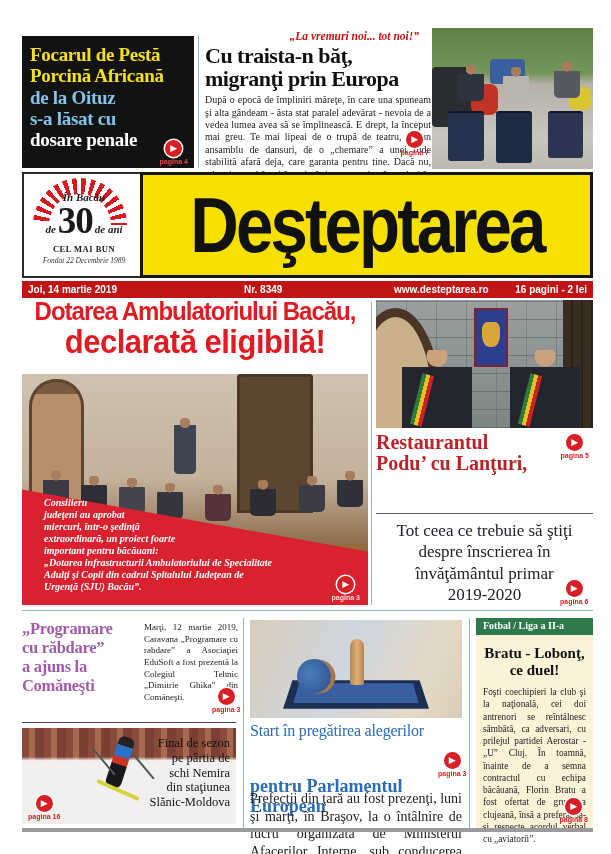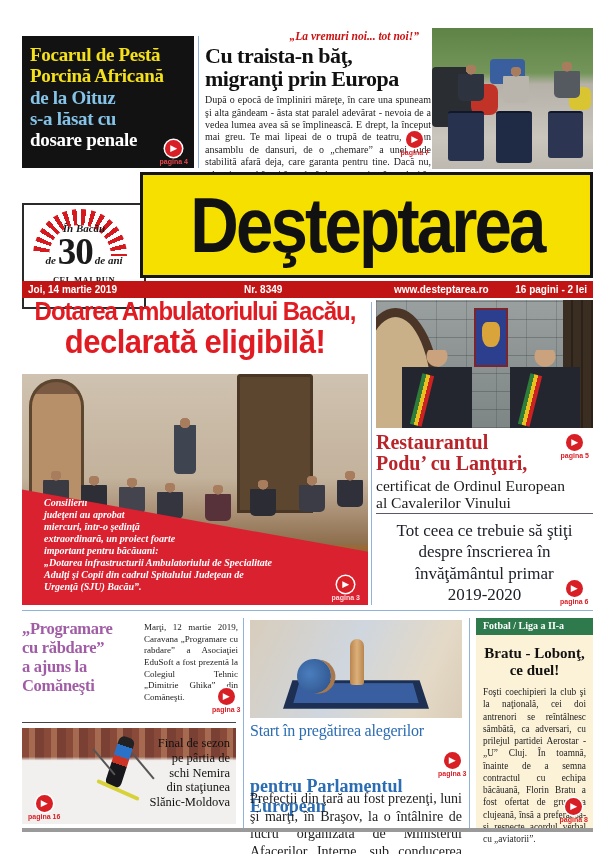--- a/index.html
+++ b/index.html
@@ -30,21 +30,21 @@
 
   .photo { overflow:hidden; }
 
   
   .ph-luggage { left:432px; top:28px; width:161px; height:141px;
     background:linear-gradient(#5e8347 0%, #74955a 32%, #b6b1a8 40%, #cac5bd 78%, #bdb8b0 100%); }
   .car { border-radius:4px; }
   .case { border-radius:3px; border-top:2px solid #11182c; }
 
   
-  .logo-box { left:22px; top:172px; width:124px; height:106px; background:#fff; border:2px solid #2a2a2a; box-sizing:border-box;margin-top:31px; }
+  .logo-box { left:22px; top:172px; width:124px; height:106px; background:#fff; border:2px solid #2a2a2a; box-sizing:border-box; }
   .sunburst { position:absolute; left:9px; top:4px; width:94px; height:47px; border-radius:94px 94px 0 0;
     background:repeating-conic-gradient(from 252deg at 50% 100%, #d6191f 0deg 6deg, #ffffff 6deg 12.2deg); }
   .sunburst-inner { position:absolute; left:25px; top:20px; width:62px; height:31px; border-radius:62px 62px 0 0; background:#fff; }
   .logo-tagline { left:0; top:17px; width:100%; text-align:center; font-style:italic; font-weight:bold; font-size:11px; }
   .logo-30row { left:0; top:28px; width:100%; display:flex; justify-content:center; align-items:baseline; gap:2px; }
   .logo-de { font-style:italic; font-size:11px; font-weight:bold; }
   .logo-30 { font-size:37px; font-weight:bold; line-height:1; letter-spacing:-1px; }
   .logo-claim { left:0; top:70px; width:100%; text-align:center; font-weight:bold; font-size:8.5px; letter-spacing:0.5px; }
   .logo-founded { left:0; top:82px; width:100%; text-align:center; font-style:italic; font-size:7.5px; color:#333; }
 
@@ -257,22 +257,20 @@
       <div class="sash"></div>
     </div>
     <div class="man" style="right:6%;">
       <div class="sash"></div>
     </div>
   </div>
 
   <div class="abs resto">
     <div class="resto-title">Restaurantul
 Podu’ cu Lanţuri,</div>
-    <div class="resto-sub">certificat de Ordinul European
-al Cavalerilor Vinului</div>
     <div class="play" style="right:4px; top:2px;">
       <span class="play-circle">▶</span>
       <span class="play-label">pagina 5</span>
     </div>
   </div>
 
   <div class="abs div-dark" style="left:376px; top:513px; width:217px;"></div>
 
   <div class="abs school-text">Tot ceea ce trebuie să ştiţi
 despre înscrierea în

